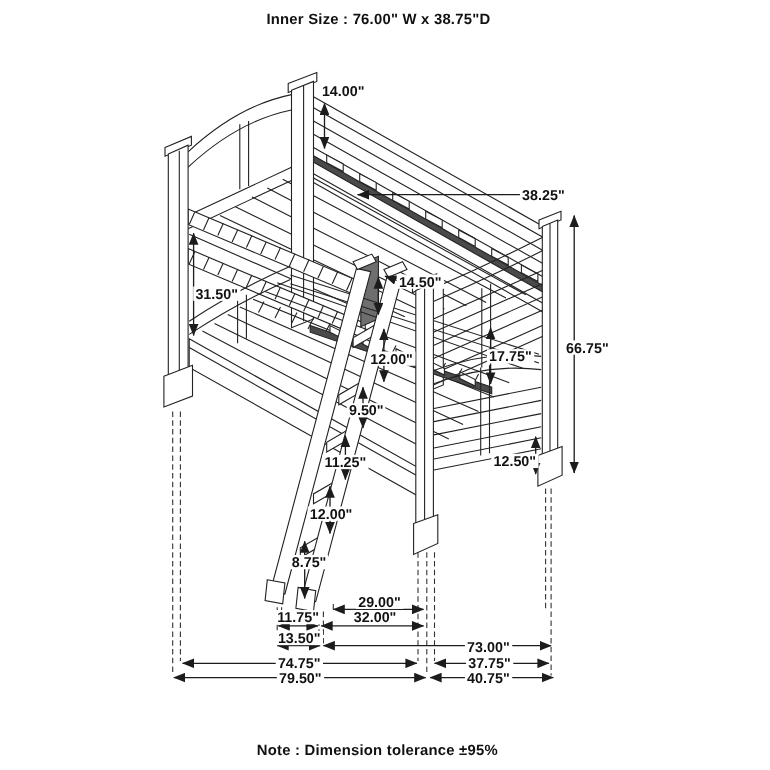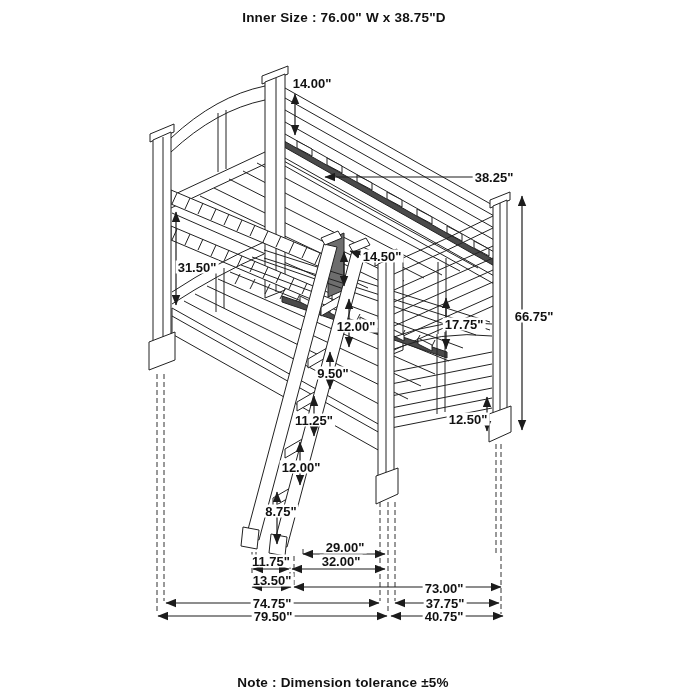--- a/index.html
+++ b/index.html
@@ -140,21 +140,21 @@
     <path d="M252,587 H291" marker-start="url(#arr)" marker-end="url(#arr)"></path>
     <path d="M294,587 H501" marker-start="url(#arr)" marker-end="url(#arr)"></path>
     <path d="M166,603 H379" marker-start="url(#arr)" marker-end="url(#arr)"></path>
     <path d="M395,603 H499" marker-start="url(#arr)" marker-end="url(#arr)"></path>
     <path d="M158,616 H387" marker-start="url(#arr)" marker-end="url(#arr)"></path>
     <path d="M391,616 H503" marker-start="url(#arr)" marker-end="url(#arr)"></path>
   </g>
 </svg>
 
 <div class="hdr" style="left:344px;top:17px;">Inner Size : 76.00" W x  38.75"D</div>
-<div class="hdr" style="left:343px;top:682px;">Note : Dimension tolerance ±5%</div>
+<div class="hdr" style="left:343px;top:682px;">Note : Dimension tolerance ±95%</div>
 
 <div class="lbl" style="left:312px;top:83px;">14.00"</div>
 <div class="lbl" style="left:494px;top:177px;">38.25"</div>
 <div class="lbl" style="left:197px;top:267px;">31.50"</div>
 <div class="lbl" style="left:382px;top:256px;">14.50"</div>
 <div class="lbl" style="left:356px;top:326px;">12.00"</div>
 <div class="lbl" style="left:333px;top:373px;">9.50"</div>
 <div class="lbl" style="left:314px;top:420px;">11.25"</div>
 <div class="lbl" style="left:301px;top:467px;">12.00"</div>
 <div class="lbl" style="left:281px;top:511px;">8.75"</div>

